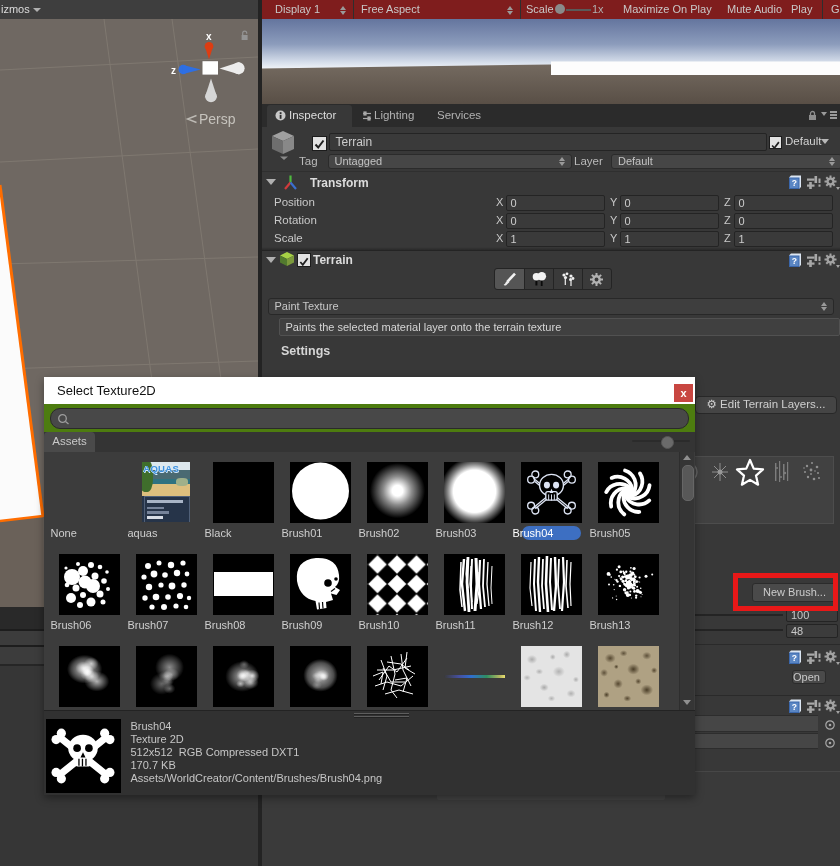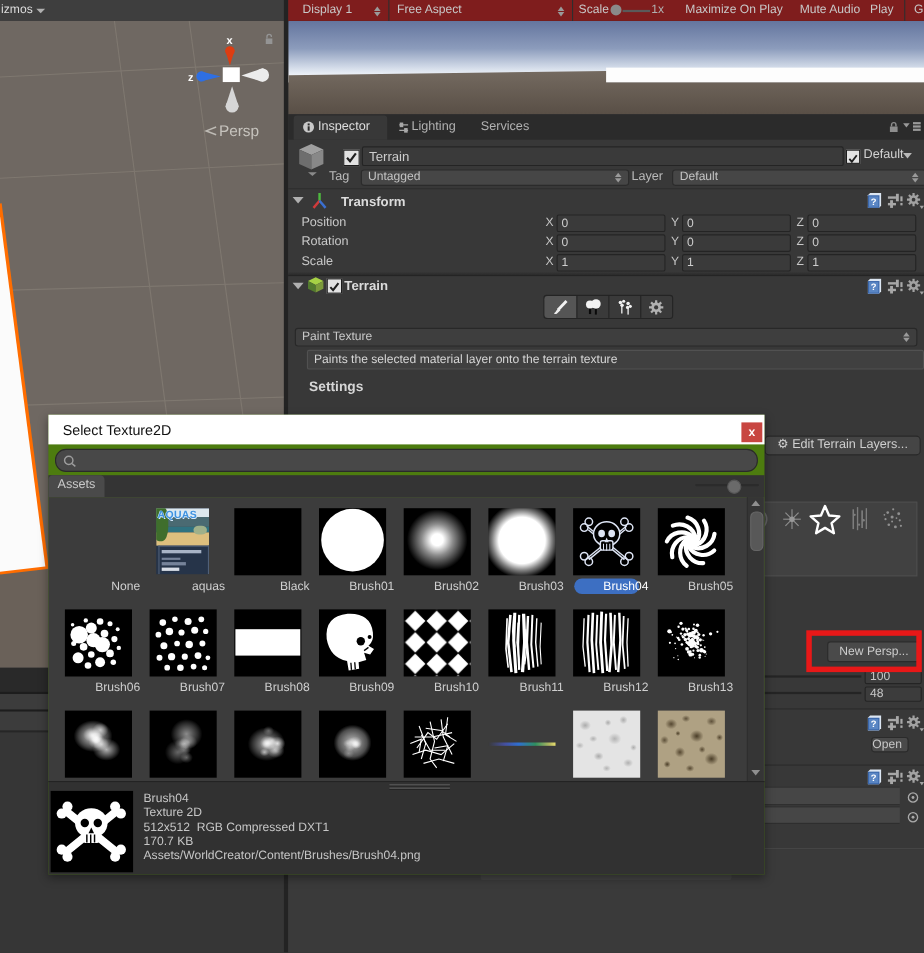--- a/index.html
+++ b/index.html
@@ -1,20 +1,20 @@
 <!DOCTYPE html>
 <html><head><meta charset="utf-8">
 <style>
 html,body{margin:0;padding:0}
 body{width:840px;height:866px;position:relative;overflow:hidden;background:#363636;font-family:"Liberation Sans",sans-serif;}
 .abs{position:absolute}
 .t11{font-size:11px;color:#c8c8c8;white-space:nowrap}
 .fld{position:absolute;background:#3a3a3a;border:1px solid #242424;color:#cdcdcd;font-size:11px;line-height:14px;padding-left:4px;border-radius:2px}
 .dd{position:absolute;background:#464646;border:1px solid #2b2b2b;color:#c3c3c3;font-size:11px;border-radius:3px;}
-.lbl{position:absolute;font-size:11px;color:#cfcfcf;text-align:right;white-space:nowrap}
+.lbl{position:absolute;font-size:11px;color:#cfcfcf;text-align:left;white-space:nowrap}
 .thumb{position:absolute;width:61px;height:61px;background:#000;overflow:hidden}
 .ud{position:absolute;right:5px;top:50%;margin-top:-4.5px;width:7px;height:9px}
 .ud:before{content:"";position:absolute;left:0;top:0;border-left:3.5px solid transparent;border-right:3.5px solid transparent;border-bottom:4px solid #9a9a9a}
 .ud:after{content:"";position:absolute;left:0;bottom:0;border-left:3.5px solid transparent;border-right:3.5px solid transparent;border-top:4px solid #9a9a9a}
 </style></head>
 <body>
 
 <div class="abs" style="left:258px;top:0;width:4px;height:866px;background:#232323"></div>
 
 <div class="abs" style="left:0;top:0;width:258px;height:19px;background:#3e3e3e;border-bottom:1px solid #202020">
@@ -330,21 +330,21 @@
         <circle cx="20" cy="15" r="1"></circle>
         <circle cx="10" cy="19" r="1.2"></circle>
         <circle cx="16" cy="21" r="1.3"></circle>
         <circle cx="21" cy="20" r="1"></circle>
         <circle cx="13" cy="16" r="0.9"></circle>
         <circle cx="17" cy="13" r="0.8"></circle>
         <circle cx="6" cy="10" r="0.8"></circle>
       </g>
     </svg>
 
-  <div class="abs" style="left:490px;top:479px;width:83px;height:16.5px;background:#4a4a4a;border:1px solid #2b2b2b;border-radius:3px;font-size:11px;color:#cccccc;text-align:center;line-height:16px">New Persp...</div>
+  <div class="abs" style="left:490px;top:479px;width:83px;height:16.5px;background:#4a4a4a;border:1px solid #2b2b2b;border-radius:3px;font-size:11px;color:#cccccc;text-align:center;line-height:16px">New Brush...</div>
   <div class="abs" style="left:471px;top:468.5px;width:105px;height:38px;border:5px solid #e81818;box-sizing:border-box;z-index:5"></div>
 
   <div class="abs" style="left:432px;top:509.5px;width:89px;height:2px;background:#242424"></div>
   <div class="fld" style="left:524px;top:503.5px;width:46px;height:12px;line-height:12px;background:#3c3c3c;color:#c8c8c8">100</div>
   <div class="abs" style="left:432px;top:525px;width:89px;height:2px;background:#242424"></div>
   <div class="fld" style="left:524px;top:519.5px;width:46px;height:12px;line-height:12px;background:#3c3c3c;color:#c8c8c8">48</div>
 
   <div class="abs" style="left:0;top:539.5px;width:578px;height:1.5px;background:#2a2a2a"></div>
 
   <svg class="abs" style="left:526px;top:545.5px" width="15" height="15" viewBox="0 0 15 15">

